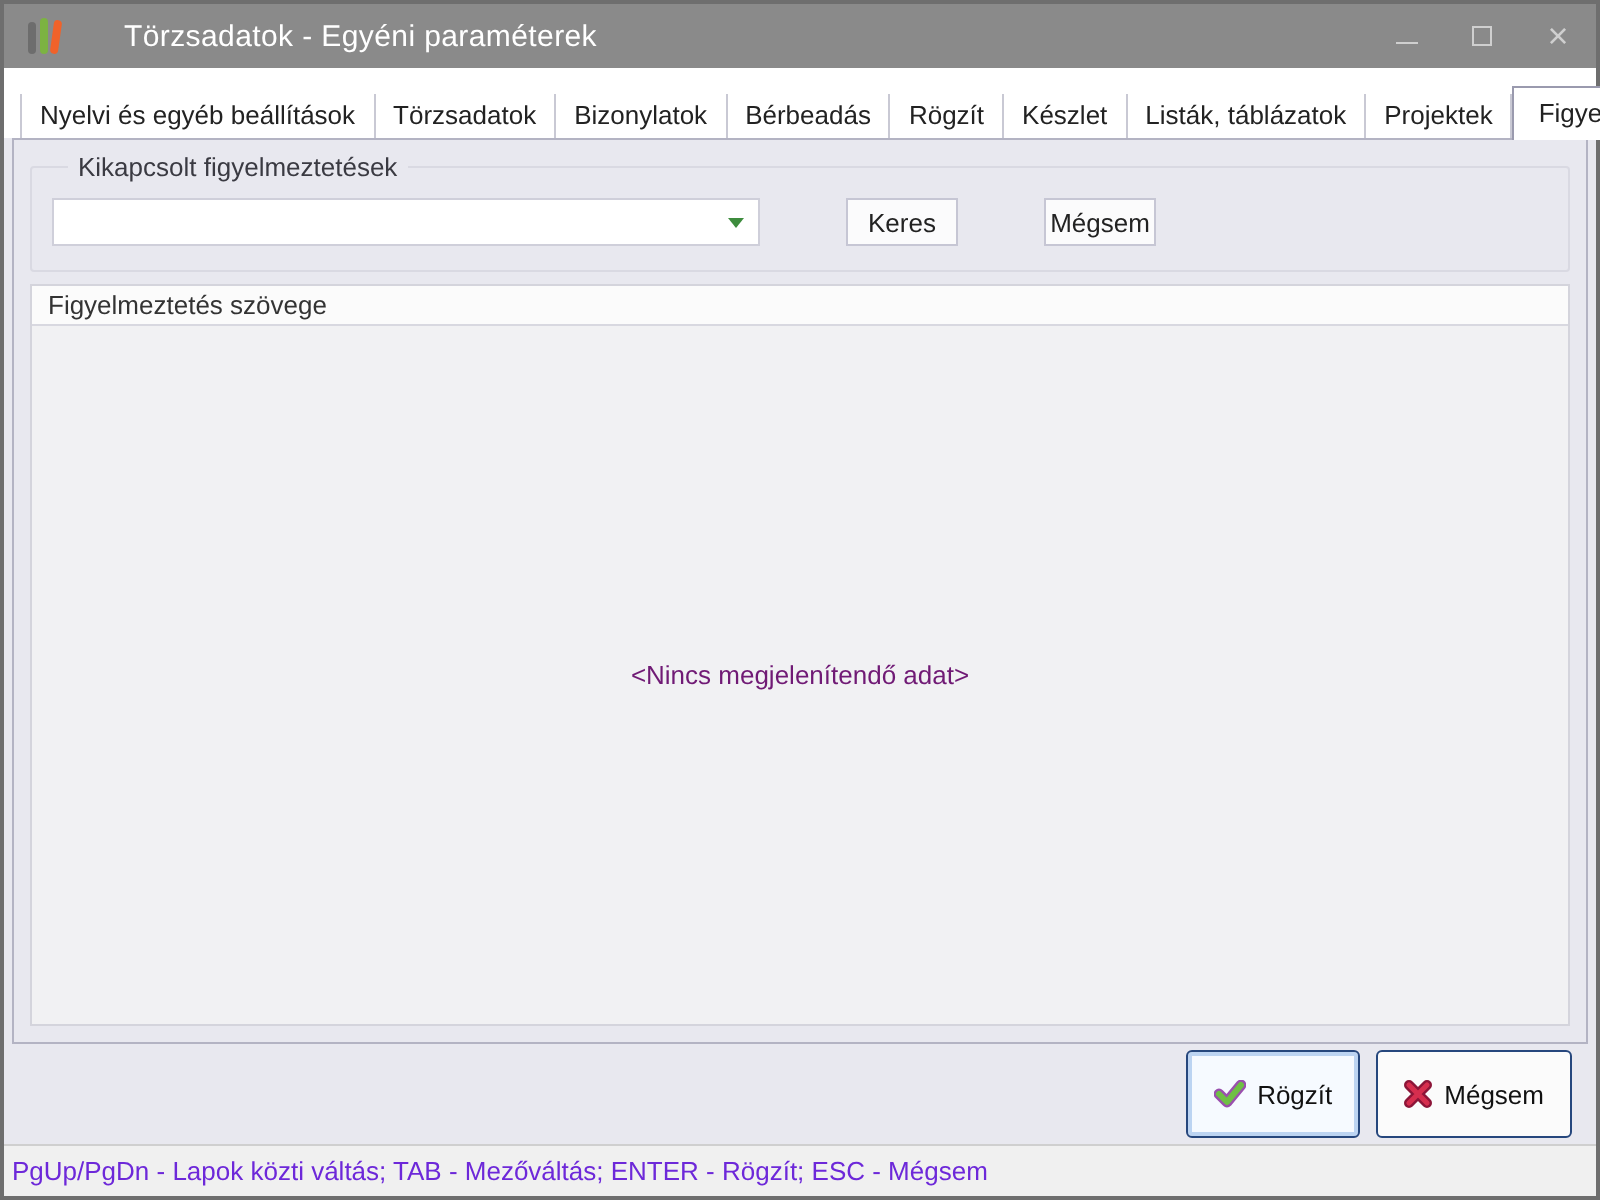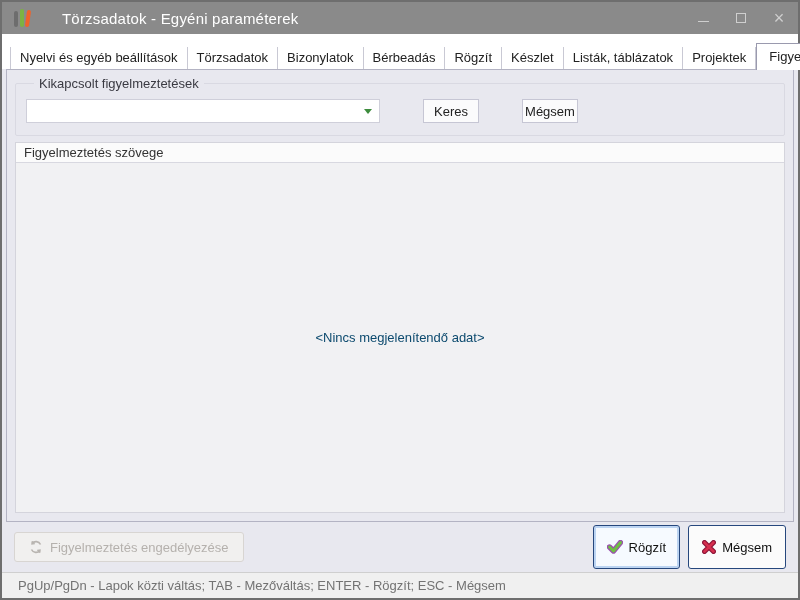--- a/index.html
+++ b/index.html
@@ -121,21 +121,21 @@
     flex: 0 0 19px;
     background: #fbfbfb;
     border-bottom: 1px solid #d8d8e0;
     padding: 2px 8px;
     color: #333;
   }
   .listbody {
     flex: 1 1 auto;
     display: flex; align-items: center; justify-content: center;
   }
-  .empty { color: #0c4a6e; text-align: right; }
+  .empty { color: #701a75; text-align: right; }
 
   
   .footer {
     flex: 0 0 50px;
     display: flex; align-items: center;
     padding: 0 12px; gap: 8px;
   }
   .btn-disabled {
     display: inline-flex; align-items: center; gap: 7px;
     height: 30px; padding: 0 14px;
@@ -155,22 +155,22 @@
     cursor: default;
   }
   .btn-default { box-shadow: inset 0 0 0 2px #bcd4f2; background: #f6faff; }
 
   
   .statusbar {
     flex: 0 0 26px;
     background: #f0f0f0;
     border-top: 1px solid #cfcfcf;
     display: flex; align-items: center;
-    padding: 0 16px;
-    color: #737373;
+    padding: 0 4px;
+    color: #6d28d9;
   }
 </style>
 </head>
 <body>
 
 <div class="window">
 
   <div class="titlebar">
     <span class="appicon">
         <i class="b1"></i>
@@ -222,29 +222,20 @@
     <div class="listbox">
       <div class="listheader">Figyelmeztetés szövege</div>
       <div class="listbody">
         <span class="empty">&lt;Nincs megjelenítendő adat&gt;</span>
       </div>
     </div>
 
   </div>
 
   <div class="footer">
-    <button class="btn-disabled" disabled="">
-      <svg width="14" height="14" viewBox="0 0 14 14">
-        <path d="M11.5 4.5 A5 5 0 0 0 3 3.6" fill="none" stroke="#b8b4b0" stroke-width="1.6"></path>
-        <path d="M2.5 9.5 A5 5 0 0 0 11 10.4" fill="none" stroke="#b8b4b0" stroke-width="1.6"></path>
-        <path d="M3.4 1.2 L3 4 L5.8 3.6" fill="none" stroke="#b8b4b0" stroke-width="1.4"></path>
-        <path d="M10.6 12.8 L11 10 L8.2 10.4" fill="none" stroke="#b8b4b0" stroke-width="1.4"></path>
-      </svg>
-      <span>Figyelmeztetés engedélyezése</span>
-    </button>
     <span class="spacer"></span>
     <button class="btn-default">
       <svg width="16" height="14" viewBox="0 0 16 14">
         <path d="M2.5 7 L6.5 11 L13.5 2.5" stroke="#9a4fae" stroke-width="5.4" fill="none" stroke-linecap="round" stroke-linejoin="round"></path>
         <path d="M2.5 7 L6.5 11 L13.5 2.5" stroke="#6fbf44" stroke-width="3" fill="none" stroke-linecap="round" stroke-linejoin="round"></path>
       </svg>
       <span>Rögzít</span>
     </button>
     <button class="btn-cancel">
       <svg width="14" height="14" viewBox="0 0 14 14">

